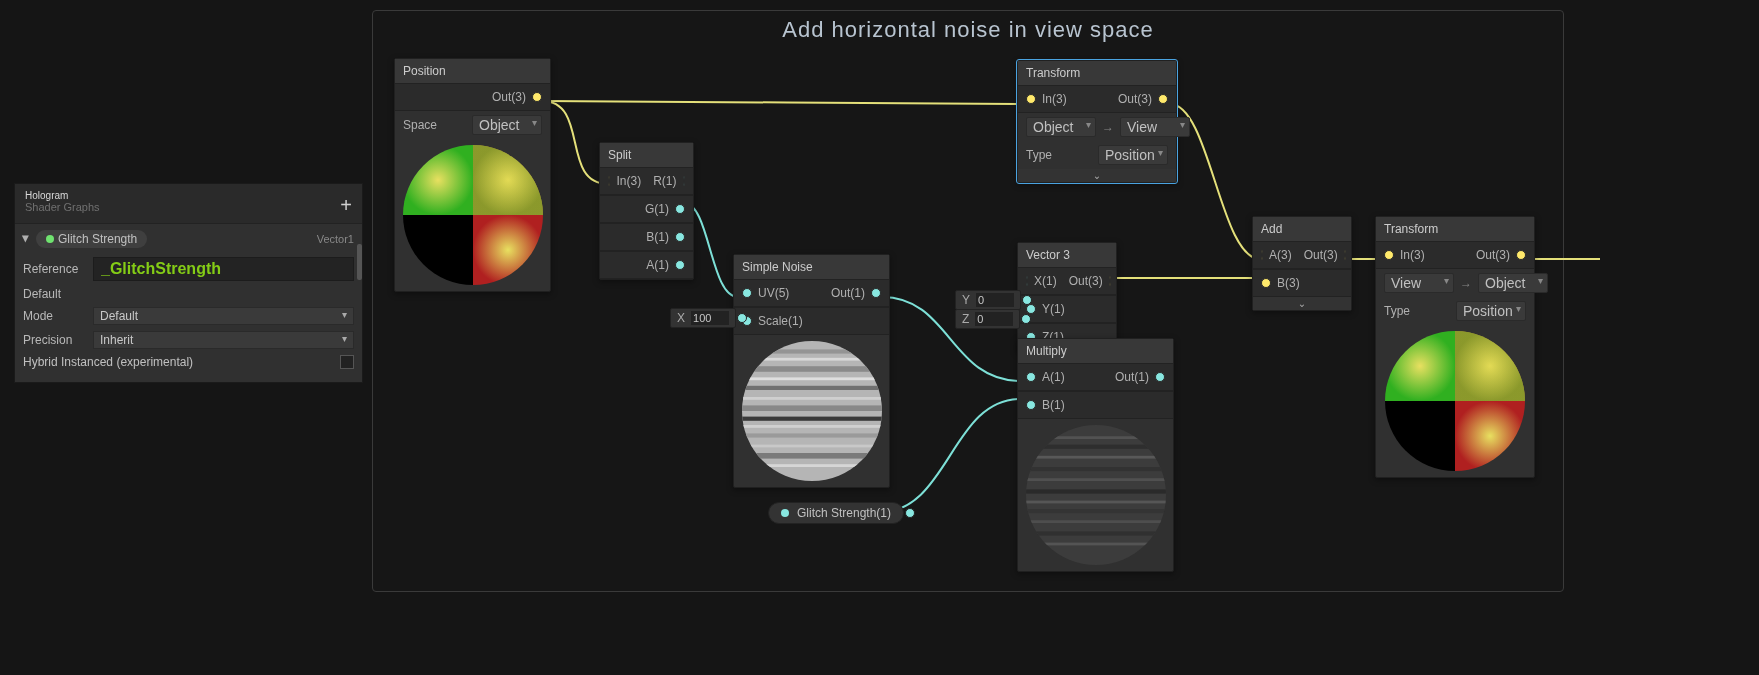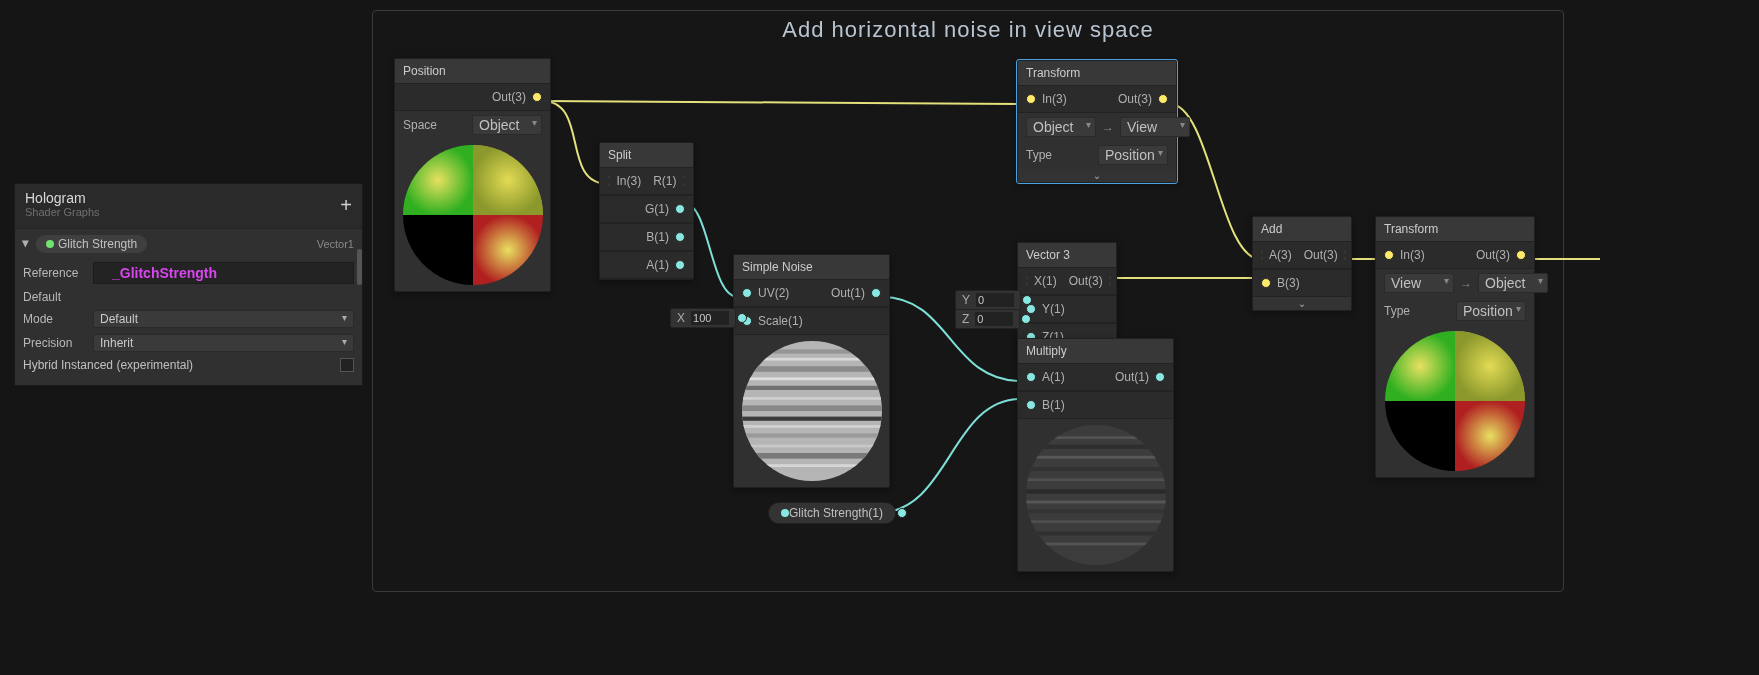--- a/index.html
+++ b/index.html
@@ -3,32 +3,32 @@
 <meta charset="utf-8">
 <style>
 html,body{margin:0;padding:0;width:1759px;height:675px;background:#151515;font-family:"Segoe UI",Arial,sans-serif;font-size:12px;color:#c0c0c0;overflow:hidden;position:relative}
 .group-frame{position:absolute;left:372px;top:10px;width:1190px;height:580px;border:1px solid #3a3a3a;border-radius:4px;background:rgba(40,40,40,0.1)}
 .group-title{position:absolute;top:6px;width:100%;text-align:center;color:#b8c4d0;font-size:22px;letter-spacing:1px}
 svg.wires{position:absolute;left:0;top:0;width:1759px;height:675px;pointer-events:none}
 
 
 .inspector{position:absolute;left:14px;top:183px;width:347px;background:#2a2a2a;border:1px solid #1a1a1a}
 .insp-head{padding:6px 10px 10px;position:relative}
-.insp-title{color:#d8d8d8;font-size:14px}
+.insp-title{color:#d8d8d8;font-size:10px}
 .insp-sub{color:#707070;font-size:11px}
 .insp-add{position:absolute;right:10px;top:10px;color:#d0d0d0;font-size:20px;font-weight:300;cursor:pointer}
 .insp-body{background:#303030;padding:4px 6px 10px;border-top:1px solid #222;position:relative}
 .chip-row{display:flex;align-items:center;gap:6px;padding:2px 2px 6px}
 .chip-caret{transform:rotate(90deg);font-size:9px;color:#b0b0b0}
 .chip{background:#3f3f3f;border-radius:10px;padding:2px 10px;display:flex;align-items:center;gap:4px}
 .chip-dot{width:8px;height:8px;border-radius:50%;background:#6fe26f}
 .chip-type{margin-left:auto;color:#888;font-size:11px}
 .prop-row{display:flex;align-items:center;gap:8px;padding:3px 2px}
 .prop-label{width:62px;color:#b8b8b8}
-.prop-input{flex:1;background:#232323;border:1px solid #1c1c1c;color:#d946ef;padding:2px 18px;font-size:14px}
+.prop-input{flex:1;background:#232323;border:1px solid #1c1c1c;color:#84cc16;padding:2px 7px;font-size:16px}
 .prop-select{flex:1;background:#3a3a3a;border:1px solid #2a2a2a;color:#c8c8c8;padding:1px 6px;font-size:12px;position:relative}
 .prop-select::after{content:"▾";position:absolute;right:6px;color:#aaa;font-size:10px}
 .prop-check{width:12px;height:12px;background:#222;border:1px solid #555;color:#d8d8d8;font-size:10px;text-align:center;line-height:10px}
 .scroll-ind{position:absolute;right:0;top:0;height:100%;width:6px}
 .scroll-ind::before{content:"";position:absolute;right:0;top:20px;width:5px;height:36px;background:#555;border-radius:2px}
 
 
 .node{position:absolute;background:#303030;border:1px solid #202020;border-radius:2px;box-shadow:0 2px 6px rgba(0,0,0,0.4)}
 .node.selected{outline:1px solid #4aa3e0}
 .node-title{background:#383838;color:#cccccc;padding:5px 8px;font-size:12px}
@@ -47,21 +47,21 @@
 .preview svg{display:block}
 .expand{text-align:center;color:#aaa;font-size:10px;background:#333;padding:1px 0;cursor:pointer}
 .arrow-sep{color:#888}
 
 
 .detached{position:absolute;background:#333;border:1px solid #222;border-radius:2px;display:flex;align-items:center;padding:2px 6px;gap:6px}
 .detached .k{color:#aaa}
 .detached .v{width:34px;background:#222;border:none;color:#c8c8c8;font-size:11px}
 .det-port{width:8px;height:8px;border-radius:50%;background:#88e7e0;border:1px solid #222;position:absolute;right:-12px;top:50%;transform:translateY(-50%)}
 
-.pill{position:absolute;background:#333;border:1px solid #222;border-radius:12px;padding:3px 12px;display:flex;align-items:center;}
+.pill{position:absolute;background:#333;border:1px solid #222;border-radius:12px;padding:3px 12px;display:flex;align-items:center;gap:8px}
 .pill .dot{width:8px;height:8px;border-radius:50%;background:#88e7e0}
 .pill .oport{width:8px;height:8px;border-radius:50%;background:#88e7e0;border:1px solid #222;position:absolute;right:-12px;top:50%;transform:translateY(-50%)}
 </style>
 </head>
 <body>
 
 <div class="group-frame">
   <div class="group-title">Add horizontal noise in view space</div>
 </div>
 
@@ -181,21 +181,21 @@
       <span class="spacer"></span>
       <span class="label-out">A(1)</span>
       <span class="port float"></span>
     </div>
 </div>
 
 <div class="node" style="left:733px;top:254px;width:155px">
   <div class="node-title">Simple Noise</div>
   <div class="row io">
     <span class="port uv"></span>
-    <span class="label-in">UV(2)</span>
+    <span class="label-in">UV(5)</span>
     <span class="spacer"></span>
     <span class="label-out">Out(1)</span>
     <span class="port float"></span>
   </div>
   <div class="row io">
     <span class="port float"></span>
     <span class="label-in">Scale(1)</span>
   </div>
   <div class="preview">
     <svg width="140" height="140" viewBox="0 0 100 100">

